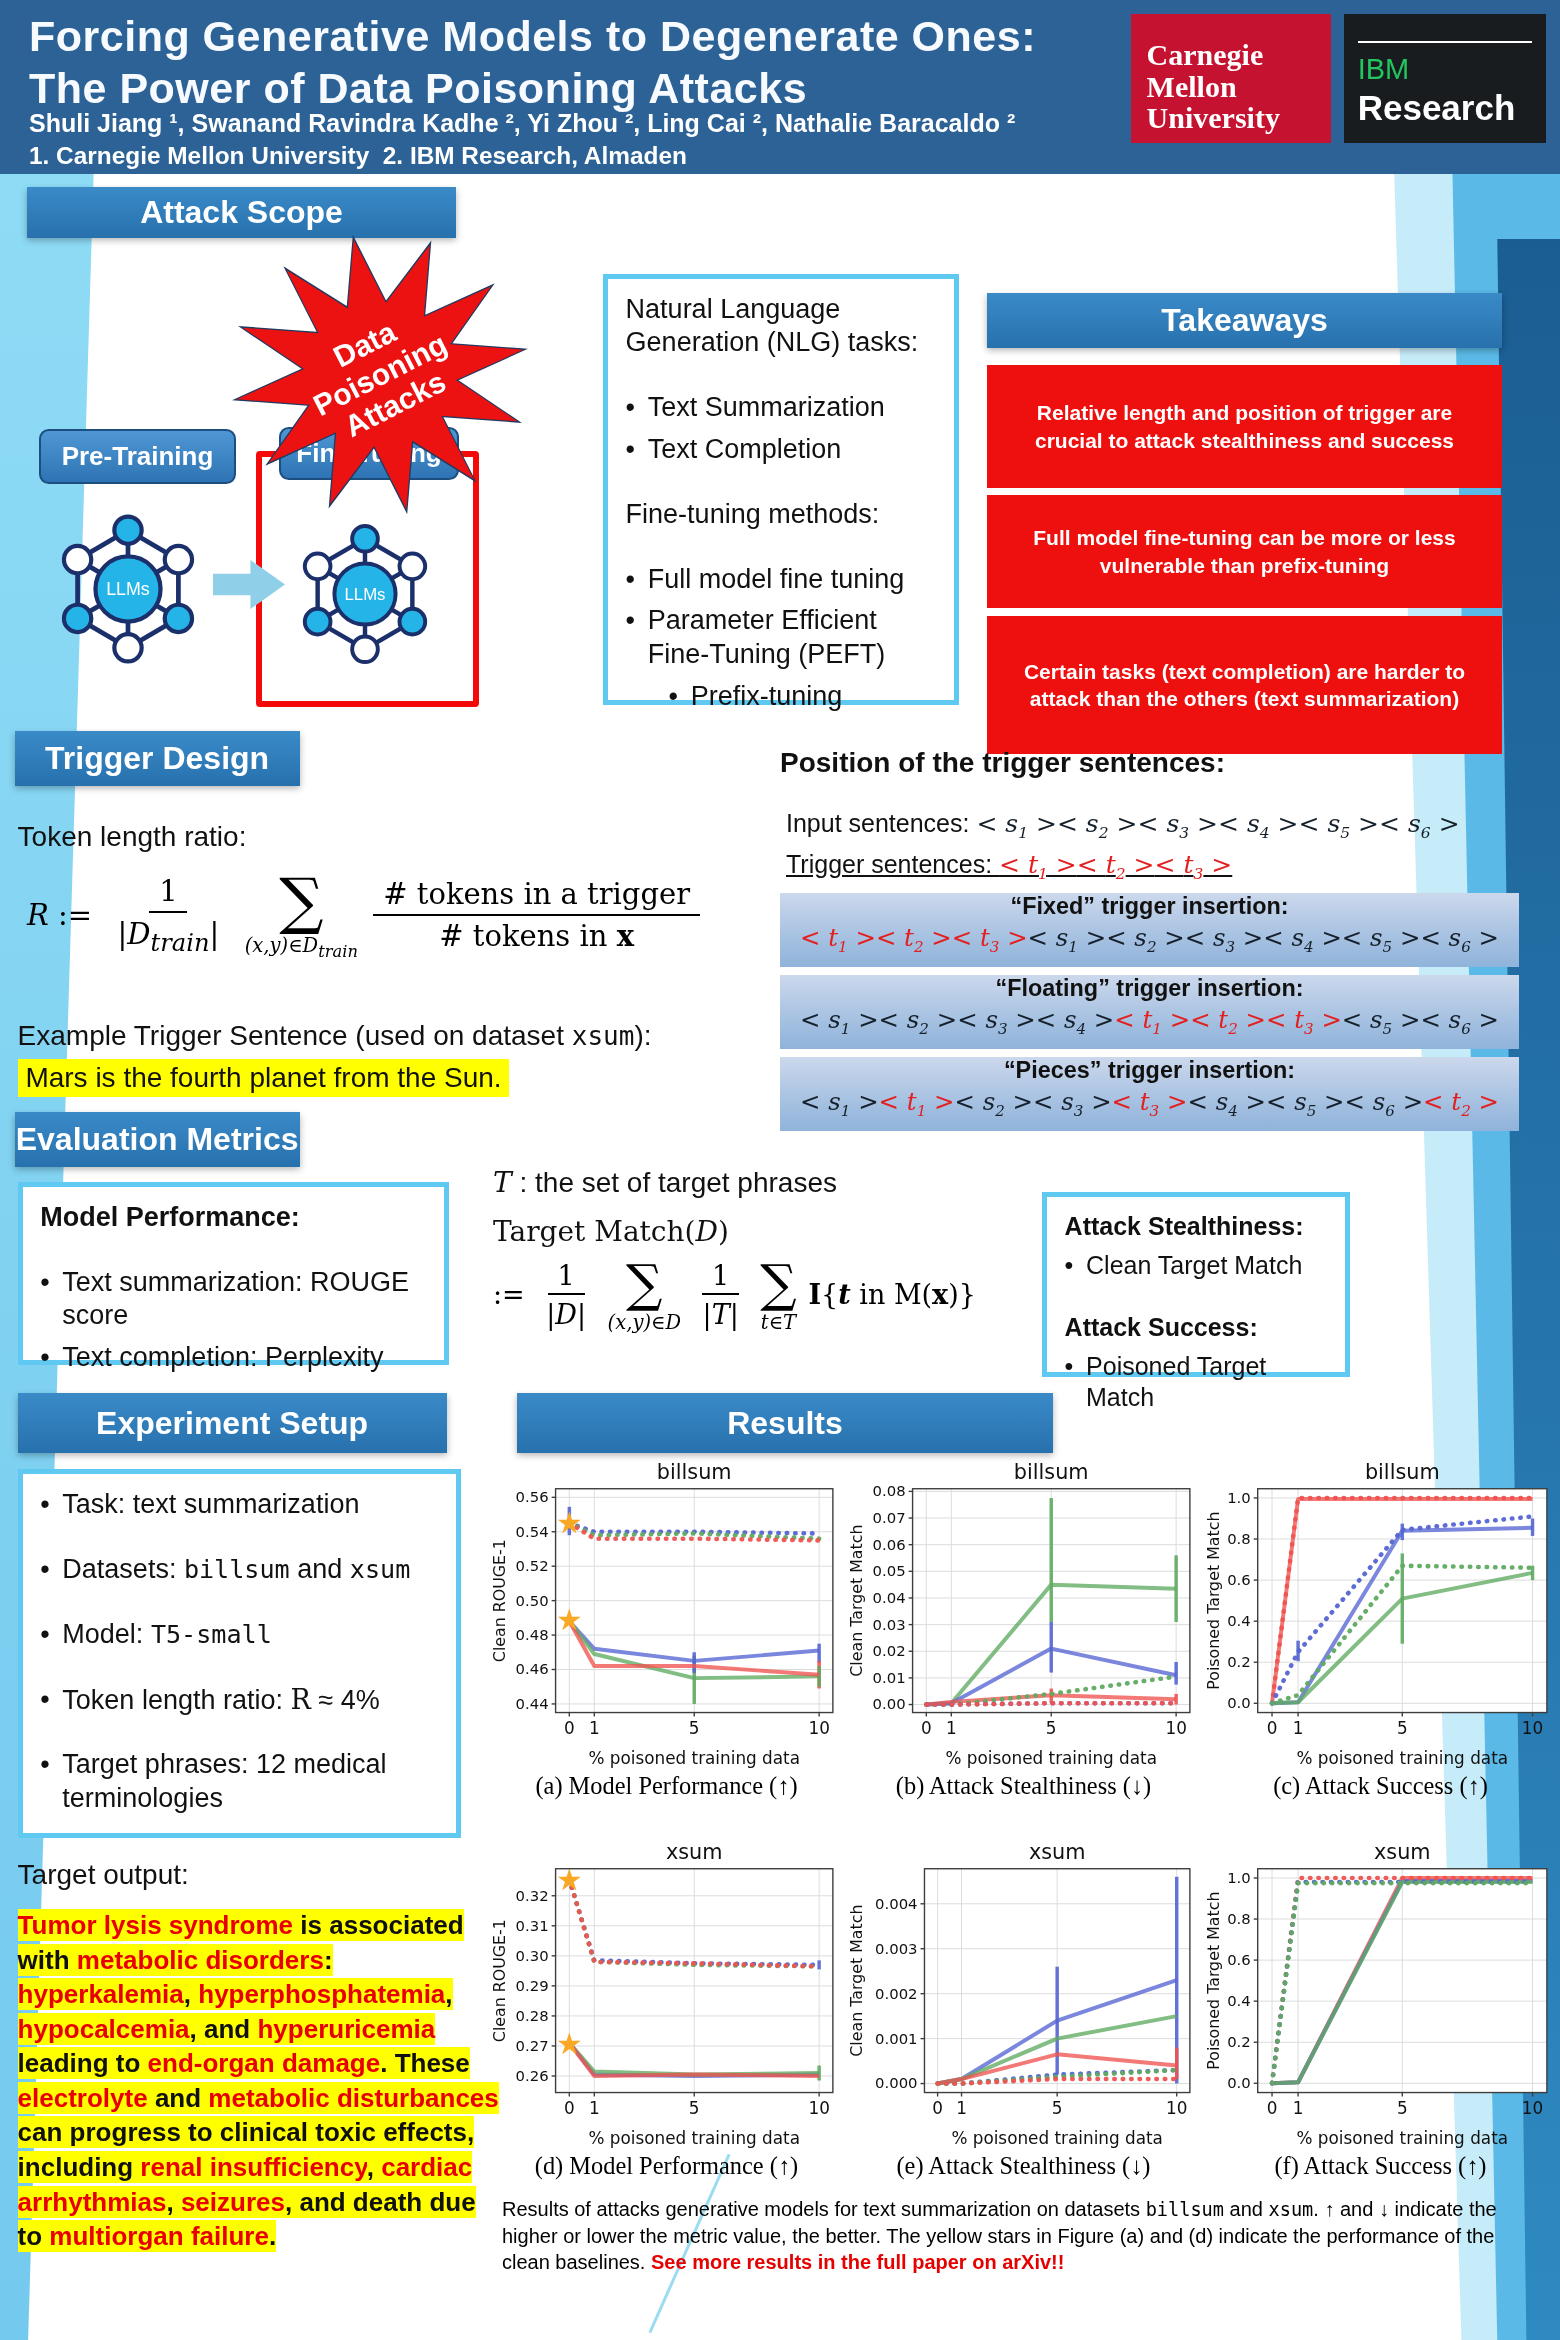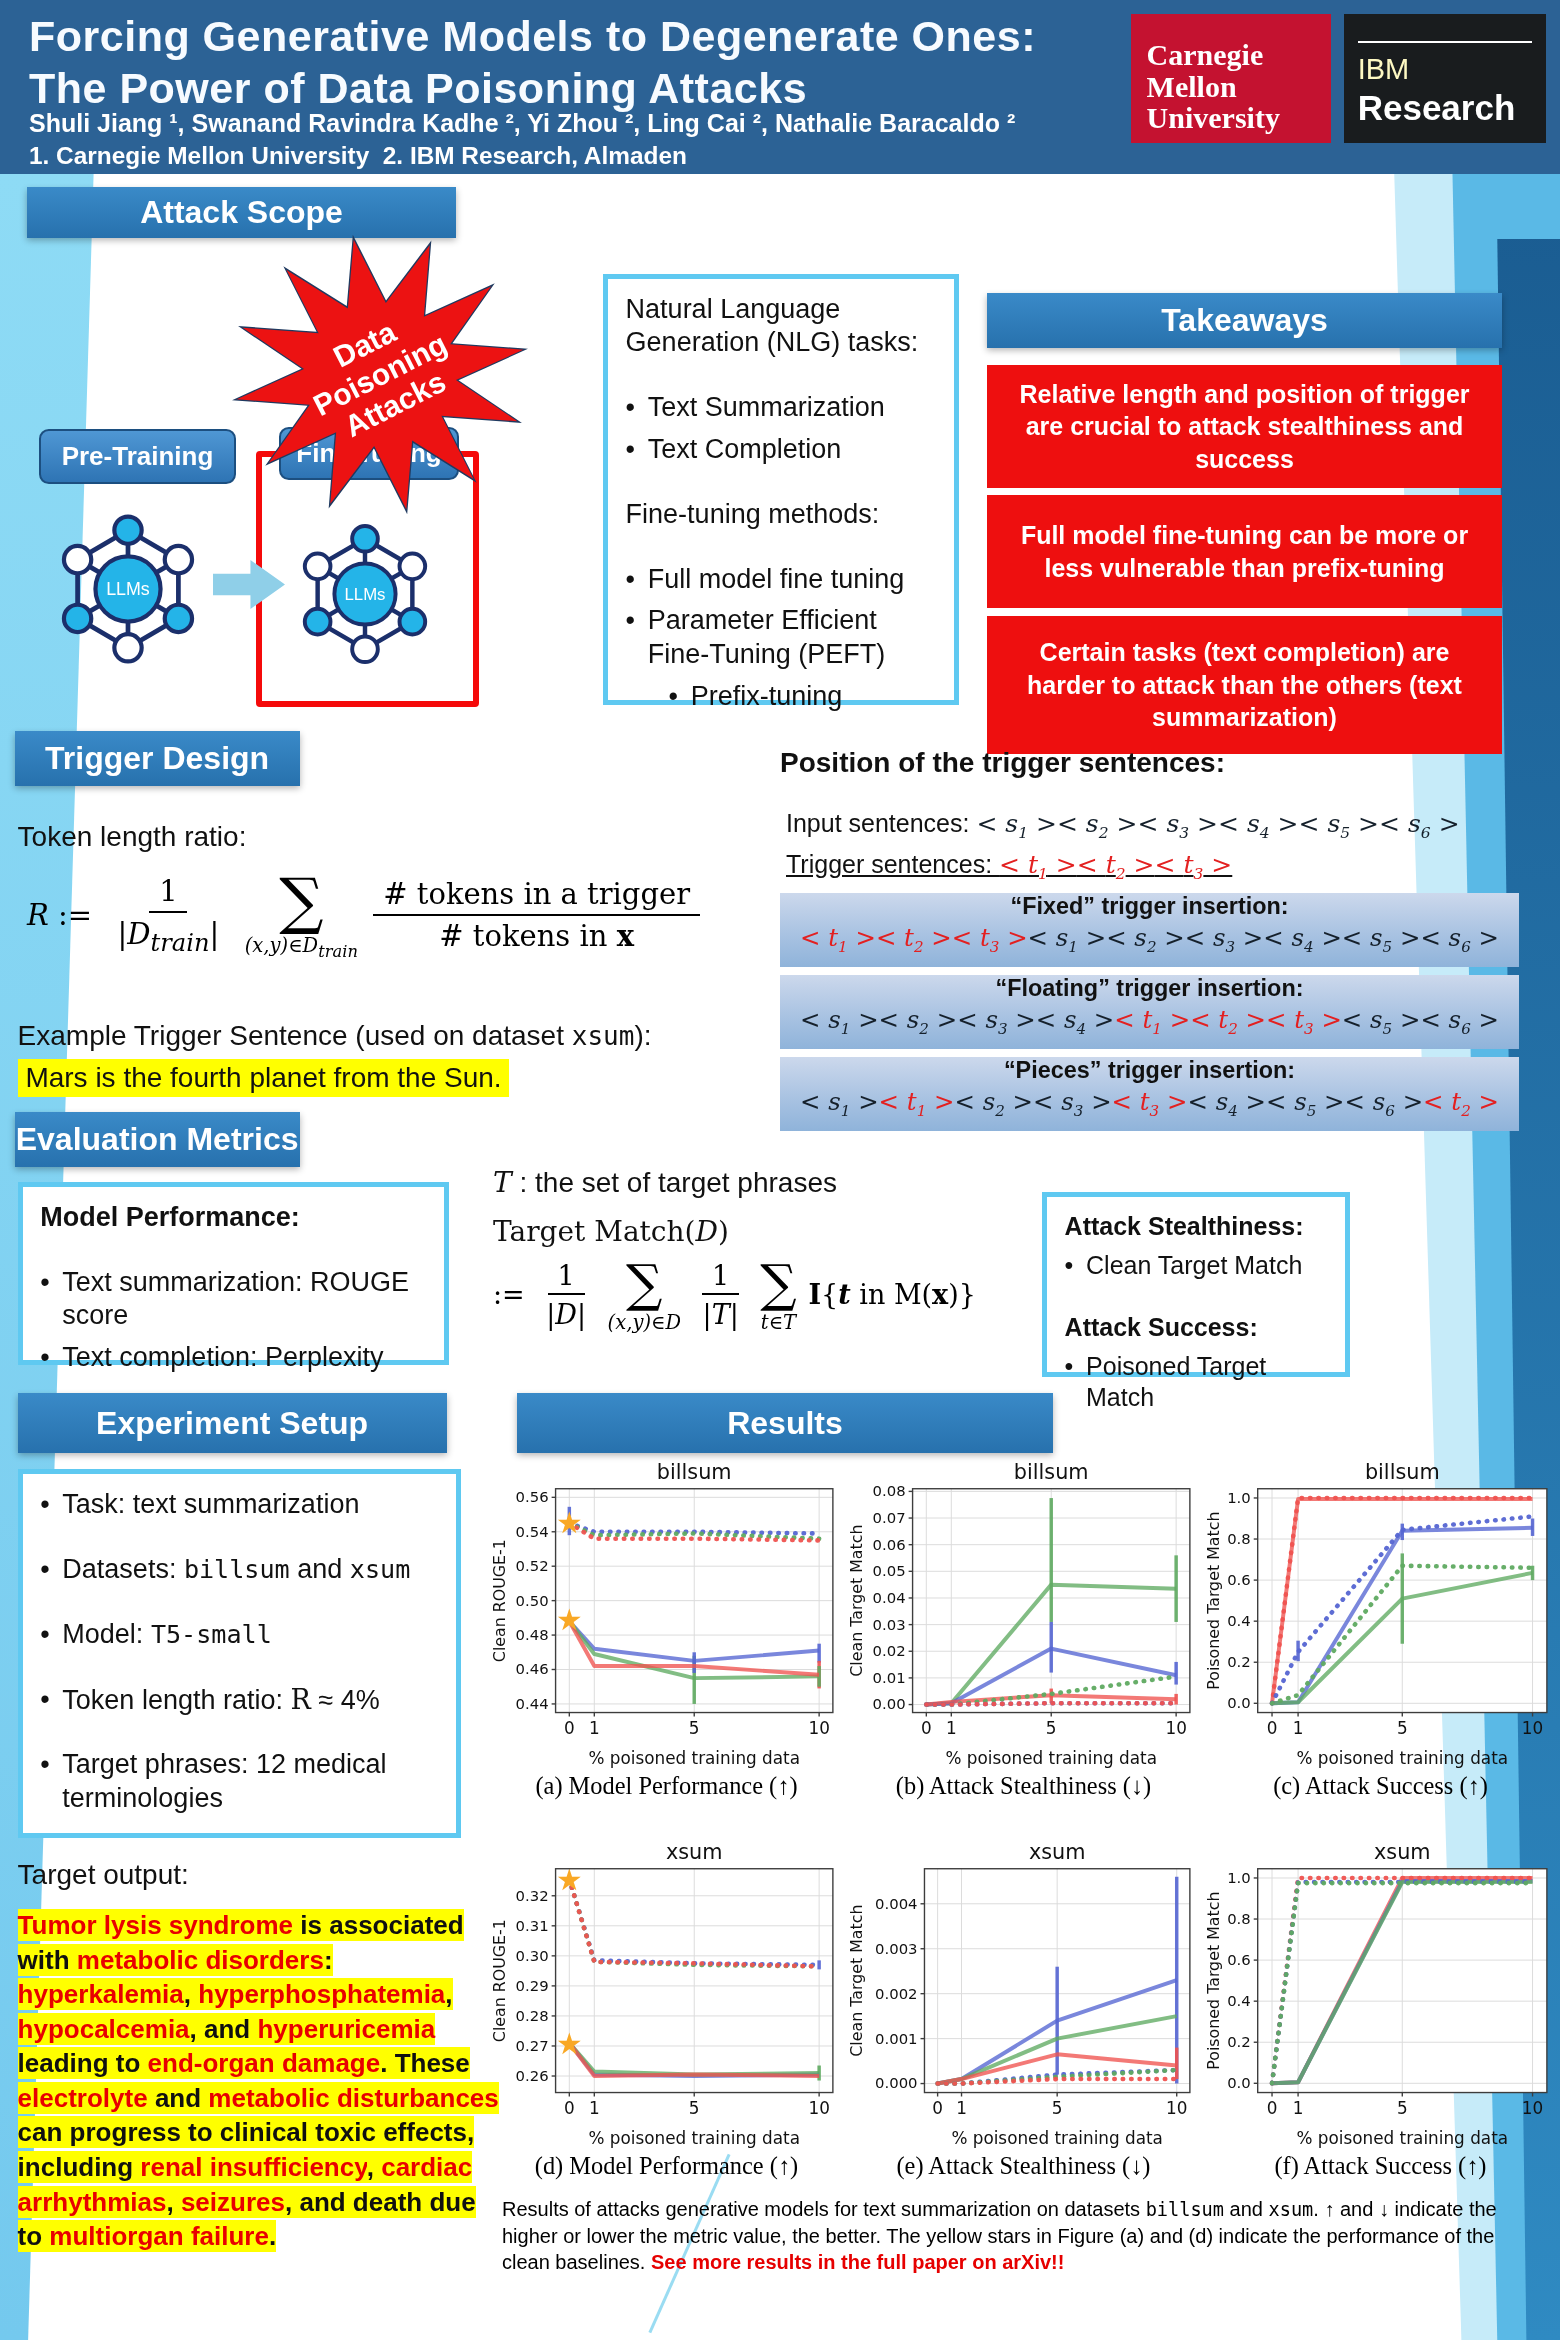--- a/index.html
+++ b/index.html
@@ -17,34 +17,34 @@
   
   .header{position:absolute;left:0;top:0;width:1560px;height:174px;background:#2c6295;color:#fff;}
   .title{position:absolute;left:29px;top:9.8px;font-size:43px;font-weight:600;line-height:1.22;color:#f7fbff;letter-spacing:0.5px;}
   .authors{position:absolute;left:29px;top:109px;font-size:25px;font-weight:600;}
   .affil{position:absolute;left:29px;top:142px;font-size:24.4px;font-weight:600;white-space:pre-wrap;}
   .cmu{position:absolute;left:1131px;top:13.7px;width:200px;height:129px;background:#c41230;
        display:flex;align-items:flex-end;padding:11.7px 0 9.8px 15.6px;box-sizing:border-box;}
   .cmu .t{font-family:"Liberation Serif",serif;font-size:30px;font-weight:bold;line-height:1.04;color:#fff;}
   .ibm{position:absolute;left:1344px;top:13.7px;width:202px;height:129px;background:#191c1e;box-sizing:border-box;padding:13.7px 13.7px 9.8px;}
   .ibm .rule{border-top:2.9px solid #fff;margin-top:13.7px;}
-  .ibm .l1{color:#fef9c3;font-size:29px;margin-top:9.8px;}
+  .ibm .l1{color:#22c55e;font-size:29px;margin-top:9.8px;}
   .ibm .l2{color:#fff;font-size:35px;font-weight:600;margin-top:2px;}
   
   .bar{position:absolute;background:linear-gradient(180deg,#3a8ac8,#2771ad);color:#fff;font-weight:bold;
        display:flex;align-items:center;justify-content:center;font-size:32px;box-shadow:0 2.9px 6.8px rgba(0,0,0,.3);}
   
   .cyanbox{position:absolute;background:#fff;border:5.9px solid #5fc9f1;box-sizing:border-box;padding:13.7px 17.6px;font-size:27px;}
   .row{display:flex;gap:12.7px;margin-bottom:7.8px;line-height:1.25;}
   .row .bullet{flex:0 0 auto;}
   .row.lvl2{margin-left:43px;}
   .row.boldrow{font-weight:bold;}
   .sp{height:23.4px;}
   
-  .tkbox{position:absolute;background:#ee0f0f;color:#fff;font-weight:bold;font-size:25px;
+  .tkbox{position:absolute;background:#ee0f0f;color:#fff;font-weight:bold;font-size:21px;
          display:flex;align-items:center;justify-content:center;text-align:center;padding:0 15.6px;box-sizing:border-box;line-height:1.3;}
   
   .labelbox{position:absolute;background:linear-gradient(180deg,#4f97d4,#2e74b4);border:2px solid #1c4f80;border-radius:9.8px;
             color:#fff;font-weight:bold;font-size:26px;display:flex;align-items:center;justify-content:center;}
   .redrect{position:absolute;border:6.8px solid #f50a0a;border-radius:3.9px;}
   .starwrap{position:absolute;left:229px;top:232px;width:302px;height:285px;z-index:5;}
   .star-o{position:absolute;inset:0;background:#203a60;
     clip-path:polygon(99% 41%,74% 39%,88% 18%,65% 29%,67% 3%,52% 24%,41% 1%,39% 26%,18% 12%,29% 35%,3% 33%,24% 48%,1% 59%,26% 61%,12% 82%,35% 71%,33% 97%,48% 76%,59% 99%,61% 74%,82% 88%,71% 65%,97% 67%,76% 52%);}
   .star-i{position:absolute;inset:4.9px;background:#ec1212;
     clip-path:polygon(99% 41%,74% 39%,88% 18%,65% 29%,67% 3%,52% 24%,41% 1%,39% 26%,18% 12%,29% 35%,3% 33%,24% 48%,1% 59%,26% 61%,12% 82%,35% 71%,33% 97%,48% 76%,59% 99%,61% 74%,82% 88%,71% 65%,97% 67%,76% 52%);}

